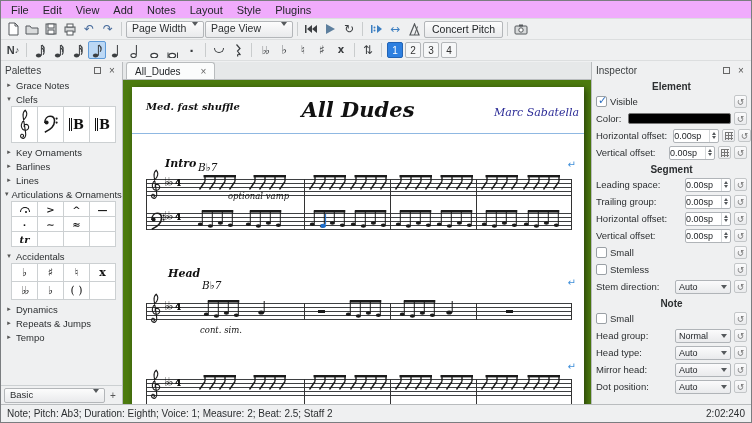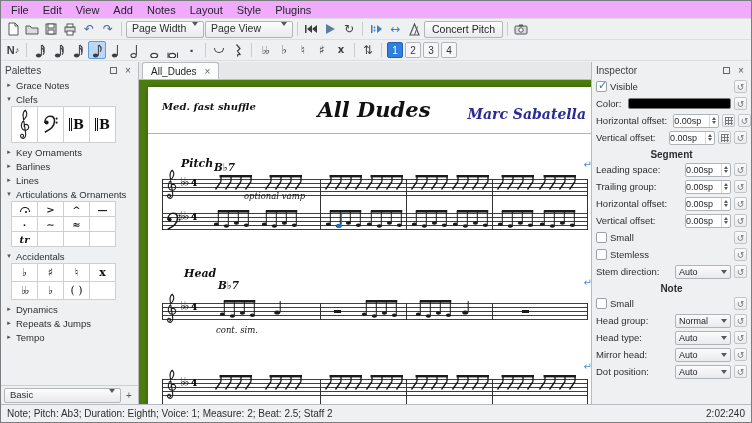--- a/index.html
+++ b/index.html
@@ -24,51 +24,51 @@
   .vbtn{width:16px;height:16px;border:1px solid #b3b6b9;border-radius:2px;display:flex;align-items:center;justify-content:center;font-size:10px;background:#f6f7f8;color:#333;margin-left:1px}
   .vbtn.on{background:#2d7fe0;border-color:#2263b4;color:#fff}
   .glyphbtn{font-family:"DejaVu Sans",sans-serif}
   .tie-ico{width:10px;height:5px;border:1px solid #3b3e41;border-top:none;border-radius:0 0 10px 10px;display:block}
   .dot-ico{font-size:15px;font-weight:bold}
 
   
   .main{position:absolute;top:61px;bottom:18px;left:0;right:0;display:flex}
 
   
-  .palette-panel{width:138px;border-right:1px solid #b9bcbe;display:flex;flex-direction:column;background:#eff0f1;overflow:hidden}
+  .palette-panel{width:122px;border-right:1px solid #b9bcbe;display:flex;flex-direction:column;background:#eff0f1;overflow:hidden}
   .panel-head{height:16px;display:flex;align-items:center;padding:0 4px;font-size:10px;color:#3c3f41;gap:3px}
   .phbtn{width:12px;height:12px;display:flex;align-items:center;justify-content:center;font-size:10px;color:#555}
   .sq{width:7px;height:7px;border:1px solid #666;display:block}
   .pal-list{flex:1;overflow:hidden}
   .pal-item{height:14px;display:flex;align-items:center;gap:3px;padding:0 4px;font-size:9.5px;color:#2c2f31;white-space:nowrap}
   .chev{font-size:7px;width:8px;color:#555;text-align:center}
   .pal-grid{display:grid;grid-template-columns:repeat(4,26px);background:#fff;border-top:1px solid #ccd0d2;border-left:1px solid #ccd0d2;margin:0 2px 2px 10px;width:105px}
   .pal-cell{height:15px;border-right:1px solid #ccd0d2;border-bottom:1px solid #ccd0d2;display:flex;align-items:center;justify-content:center;font-family:"DejaVu Serif",serif;font-size:10px;color:#111;background:#fff}
   .clef-grid .pal-cell{height:36px}
   .acc-grid .pal-cell{height:18px;font-size:11px}
   .altoclef{border-left:3px double #111;padding-left:1px;font-weight:bold;font-size:13px;line-height:1;font-family:"DejaVu Serif",serif}
   .fermata-arc{width:10px;height:5px;border:1px solid #111;border-bottom:none;border-radius:10px 10px 0 0;position:relative;display:block}
   .fermata-arc::after{content:"";position:absolute;left:4px;top:3px;width:2px;height:2px;border-radius:50%;background:#111}
   .pal-bottom{height:19px;display:flex;align-items:center;gap:2px;padding:1px 3px;border-top:1px solid #ccd0d2}
 
   
   .center{flex:1;display:flex;flex-direction:column;min-width:0}
   .tabbar{height:18px;background:#e6e8e9;border-bottom:1px solid #b9bcbe;display:flex;align-items:flex-end;padding-left:3px}
-  .tab{height:17px;background:#fbfcfc;border:1px solid #b9bcbe;border-bottom:none;border-radius:3px 3px 0 0;display:flex;align-items:center;gap:8px;padding:0 8px;font-size:10px}
+  .tab{height:17px;background:#fbfcfc;border:1px solid #b9bcbe;border-bottom:none;border-radius:3px 3px 0 0;display:flex;align-items:center;gap:20px;padding:0 8px;font-size:10px}
   .tclose{font-size:10px;color:#666}
   .score-view{flex:1;position:relative;background:#4d7c0f;overflow:hidden}
   .page{position:absolute;left:9px;top:7px;width:452px;height:430px;background:#fff;box-shadow:2px 2px 7px rgba(0,0,0,.5)}
   .page *{position:absolute}
   .stext{font-family:"DejaVu Serif",serif;color:#111}
   .tempo-text{left:14px;top:14px;font-size:10px;font-weight:bold;font-style:italic}
   .score-title{left:0;right:0;top:10px;text-align:center;font-size:21px;font-weight:bold;font-style:italic}
-  .composer{right:14px;top:19px;font-size:14px;font-weight:bold;font-style:italic;color:#2b2b96}
+  .composer{right:5px;top:19px;font-size:11px;font-weight:normal;font-style:italic;color:#2b2b96}
   .frame-line{left:0;right:0;top:46px;height:1px;background:#8fb8e2}
   .seclabel{font-size:11px;font-weight:bold;font-style:italic}
-  .chordsym{font-size:10.5px;font-weight:bold;font-style:italic}
+  .chordsym{font-size:10.5px;font-weight:normal;font-style:italic}
   .smalltext{font-size:8.5px;font-style:italic}
   .system{left:14px;width:426px}
   .system .staff{left:0;right:0;height:17px;background:repeating-linear-gradient(to bottom,#3e4042 0,#3e4042 1px,transparent 1px,transparent 4px)}
   .bl{width:1px;background:#333}
   .ksig{font-family:"DejaVu Serif",serif;font-size:12px;letter-spacing:-2px;color:#111}
   .tsig{display:flex;flex-direction:column;align-items:center;font-family:"DejaVu Serif",serif;font-weight:bold;font-size:9px;line-height:8px;color:#111}
   .sys-mark{color:#3f8fd9;font-size:10px}
 
   
   .inspector{width:160px;border-left:1px solid #b9bcbe;display:flex;flex-direction:column;font-size:9.5px;background:#eff0f1;overflow:hidden}
@@ -432,21 +432,21 @@
           <span class="tclose">×</span>
         </div>
       </div>
       <div class="score-view">
         <div class="page">
           <span class="stext tempo-text">Med. fast shuffle</span>
           <span class="stext score-title">All Dudes</span>
           <span class="stext composer">Marc Sabatella</span>
           <i class="frame-line"></i>
 
-          <span class="stext seclabel" style="left:33px;top:70px">Pitch</span>
+          <span class="stext seclabel" style="left:33px;top:70px">Intro</span>
           <span class="stext chordsym" style="left:66px;top:74px">B♭7</span>
           <span class="sys-mark" style="right:8px;top:72px">↵</span>
 
           <div class="system" style="top:86px;height:66px">
             <div class="staff" style="top:6px"></div>
             <div class="staff" style="top:40px"></div>
             <div class="bl" style="left:0;top:6px;height:51px"></div>
             <div class="bl" style="left:158px;top:6px;height:51px"></div>
             <div class="bl" style="left:244px;top:6px;height:51px"></div>
             <div class="bl" style="left:330px;top:6px;height:51px"></div>
@@ -618,20 +618,21 @@
         <span>Inspector</span>
         <span class="flex"></span>
         <span class="phbtn">
             <i class="sq"></i>
           </span>
         <span class="phbtn">
             <span>×</span>
           </span>
       </div>
 
+      <div class="ins-sec-title">Element</div>
       <div class="irow">
         <span class="cb checked"></span>
         <span class="ilabel">Visible</span>
         <span class="flex"></span>
         <span class="reset">↺</span>
       </div>
       <div class="irow">
         <span class="ilabel">Color:</span>
         <span class="swatch"></span>
         <span class="reset">↺</span>

